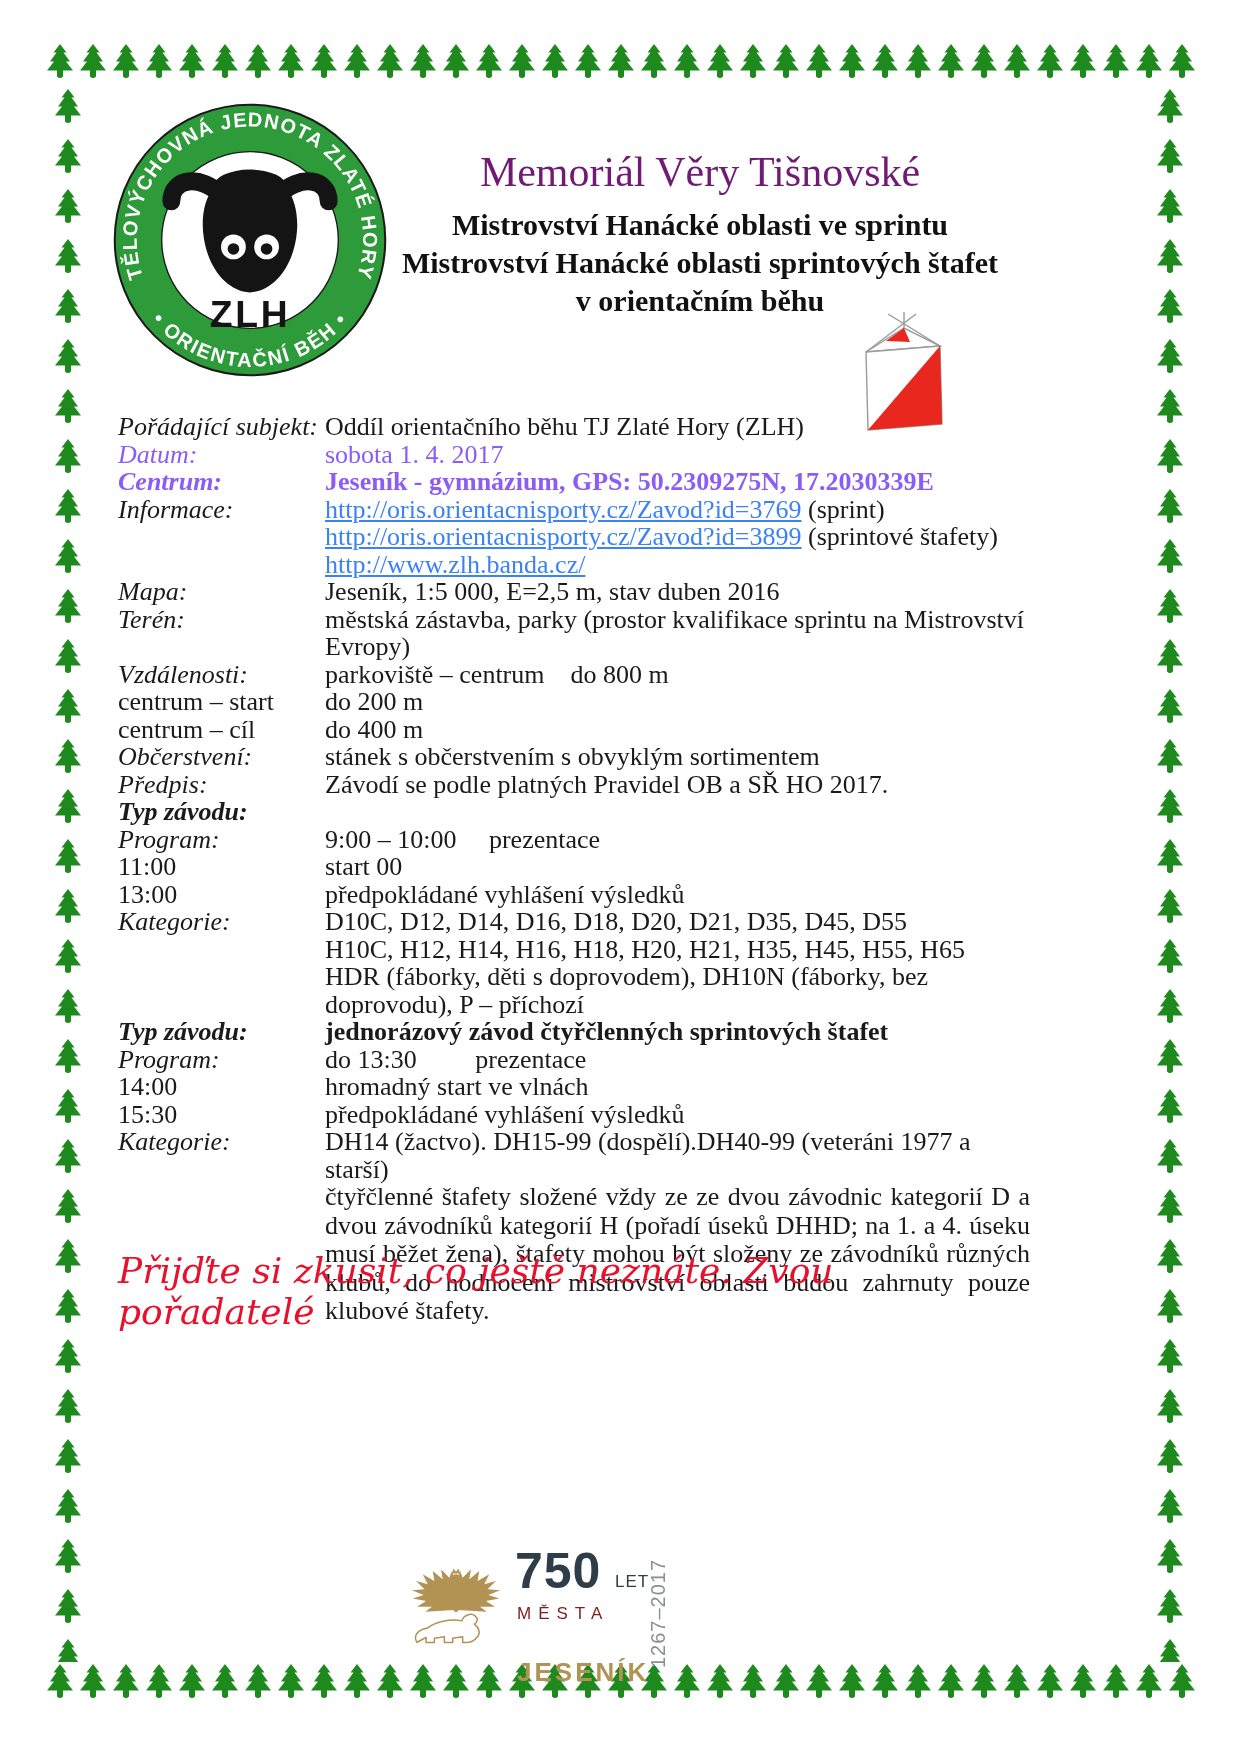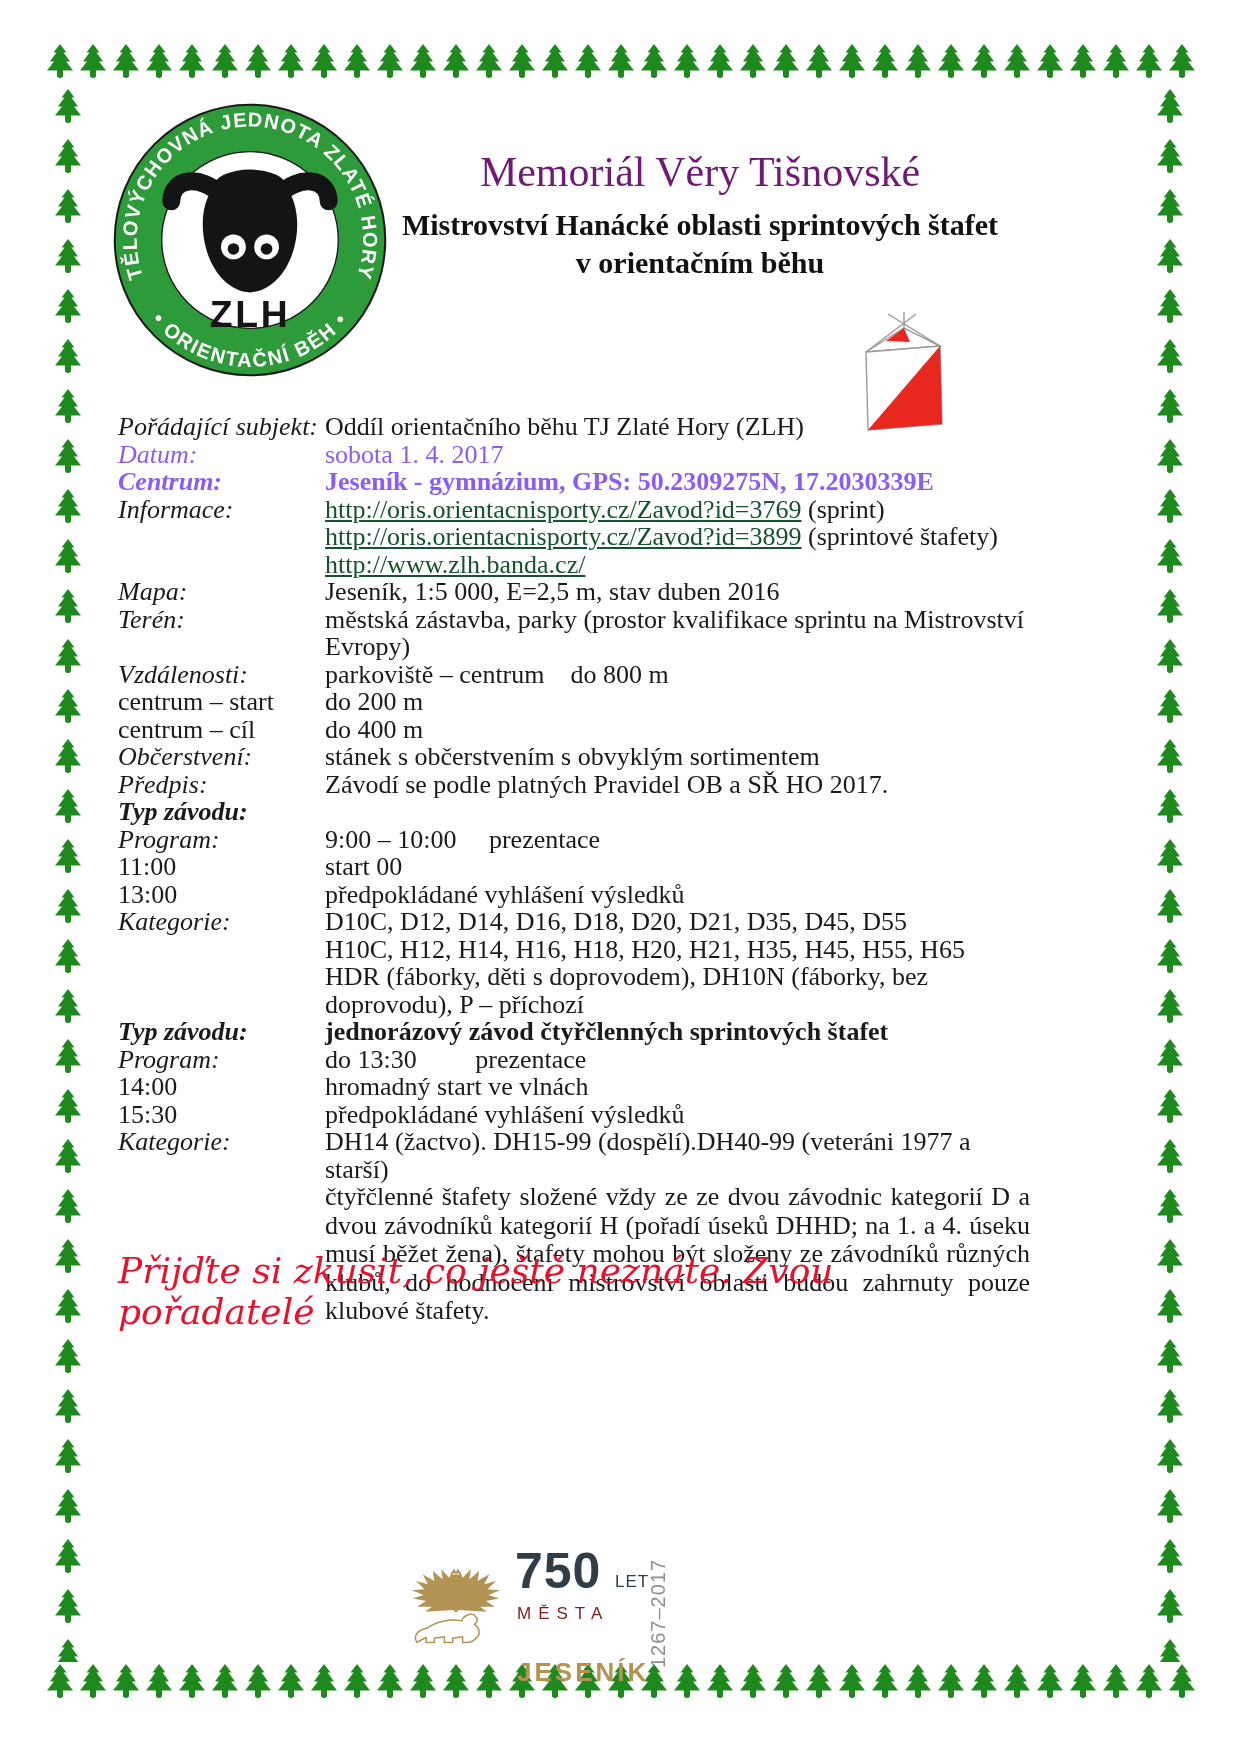--- a/index.html
+++ b/index.html
@@ -12,21 +12,21 @@
   .subtitle{font-size:30px;font-weight:bold;line-height:38px;color:#111;}
   
   .details{position:absolute;left:118px;top:413px;width:912px;font-size:26px;}
   .drow{display:flex;min-height:27.5px;line-height:27.5px;}
   .dlabel{width:207px;flex:0 0 207px;}
   .dvalue{flex:1;white-space:pre-wrap;}
   .dvalue.justify{white-space:normal;text-align:justify;line-height:28.5px;}
   .it{font-style:italic;}
   .b{font-weight:bold;}
   .red{color:#8b5cf6;}
-  .dlink{color:#14532d;text-decoration:underline;cursor:pointer;}
+  .dlink{color:#3b82f6;text-decoration:underline;cursor:pointer;}
   
   .slogan{position:absolute;left:118px;top:1250px;width:840px;text-align:left;
           font-family:"DejaVu Serif", serif;font-style:italic;font-size:36px;color:#e8112d;}
   
   .anniv{position:absolute;left:402px;top:1546px;width:290px;height:130px;}
   .anniv .num{position:absolute;left:113px;top:0px;font-family:"Liberation Sans",sans-serif;
               font-weight:bold;font-size:50px;line-height:50px;color:#2e3d47;letter-spacing:1px;}
   .anniv .let{position:absolute;left:213px;top:26px;font-family:"Liberation Sans",sans-serif;
               font-size:17px;color:#2e3d47;letter-spacing:1px;}
   .anniv .mesta{position:absolute;left:115px;top:58px;font-family:"Liberation Sans",sans-serif;
@@ -88,20 +88,21 @@
       <circle cx="88" cy="105" r="9" fill="#ffffff"></circle>
       <circle cx="112" cy="105" r="9" fill="#ffffff"></circle>
       <circle cx="88" cy="106.5" r="4.2" fill="#141414"></circle>
       <circle cx="112" cy="106.5" r="4.2" fill="#141414"></circle>
     </g>
     <text x="100" y="163" text-anchor="middle" font-family="Liberation Sans, sans-serif" font-size="27" font-weight="800" letter-spacing="2" fill="#141414">ZLH</text>
   </svg>
 
   <div class="titleblock">
     <h1 class="title">Memoriál Věry Tišnovské</h1>
+    <div class="subtitle">Mistrovství Hanácké oblasti ve sprintu</div>
     <div class="subtitle">Mistrovství Hanácké oblasti sprintových štafet</div>
     <div class="subtitle">v orientačním běhu</div>
   </div>
 
   <svg class="strip" style="left:852px;top:312px" width="100" height="135" viewBox="0 0 100 135">
     <g stroke="#9a9a9a" stroke-width="1.4" fill="none">
       <line x1="52" y1="16" x2="52" y2="0"></line>
       <line x1="14" y1="40" x2="64" y2="2"></line>
       <line x1="88" y1="34" x2="36" y2="2"></line>
     </g>

